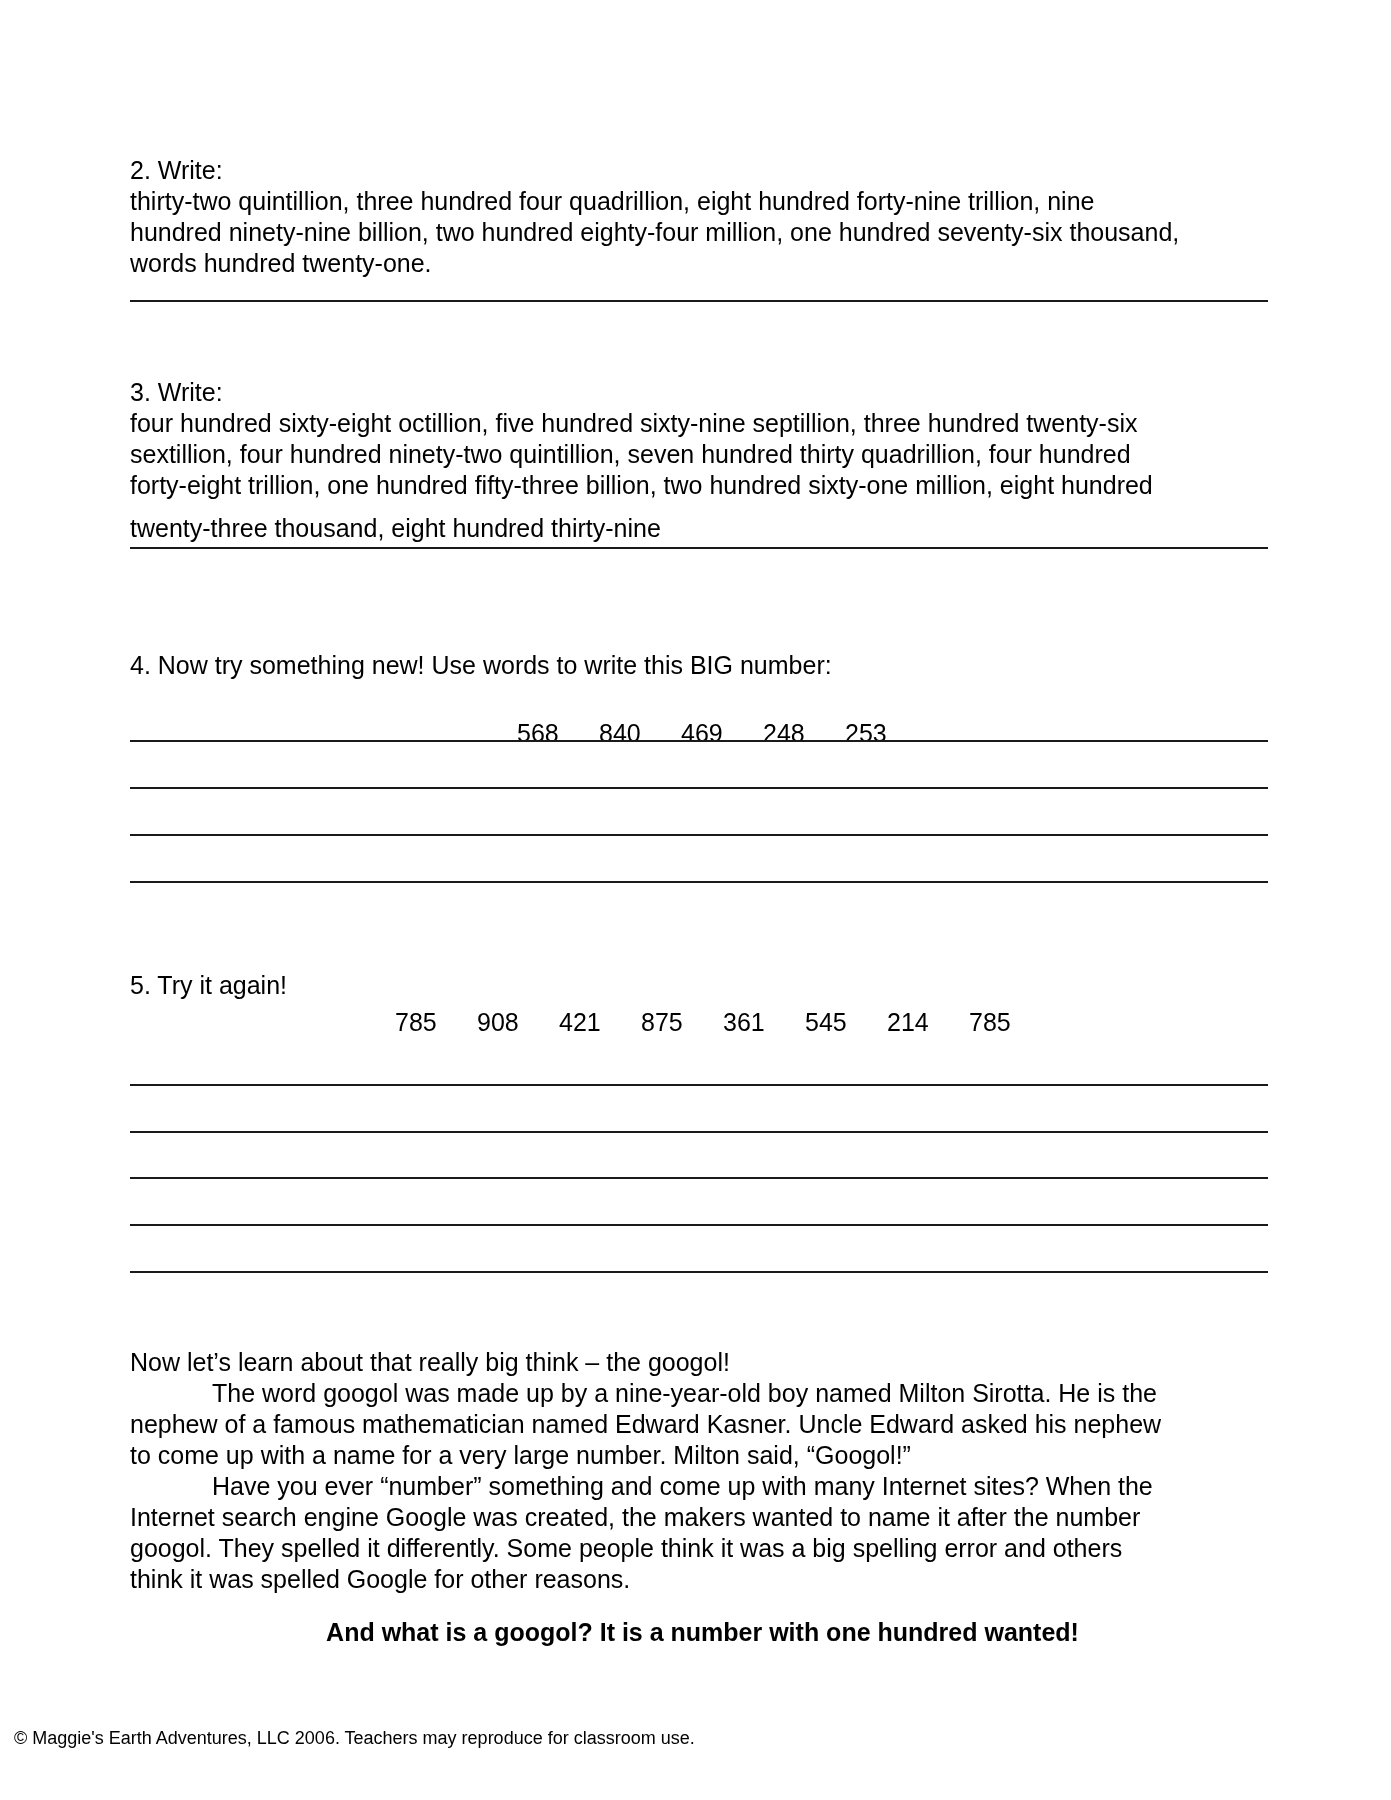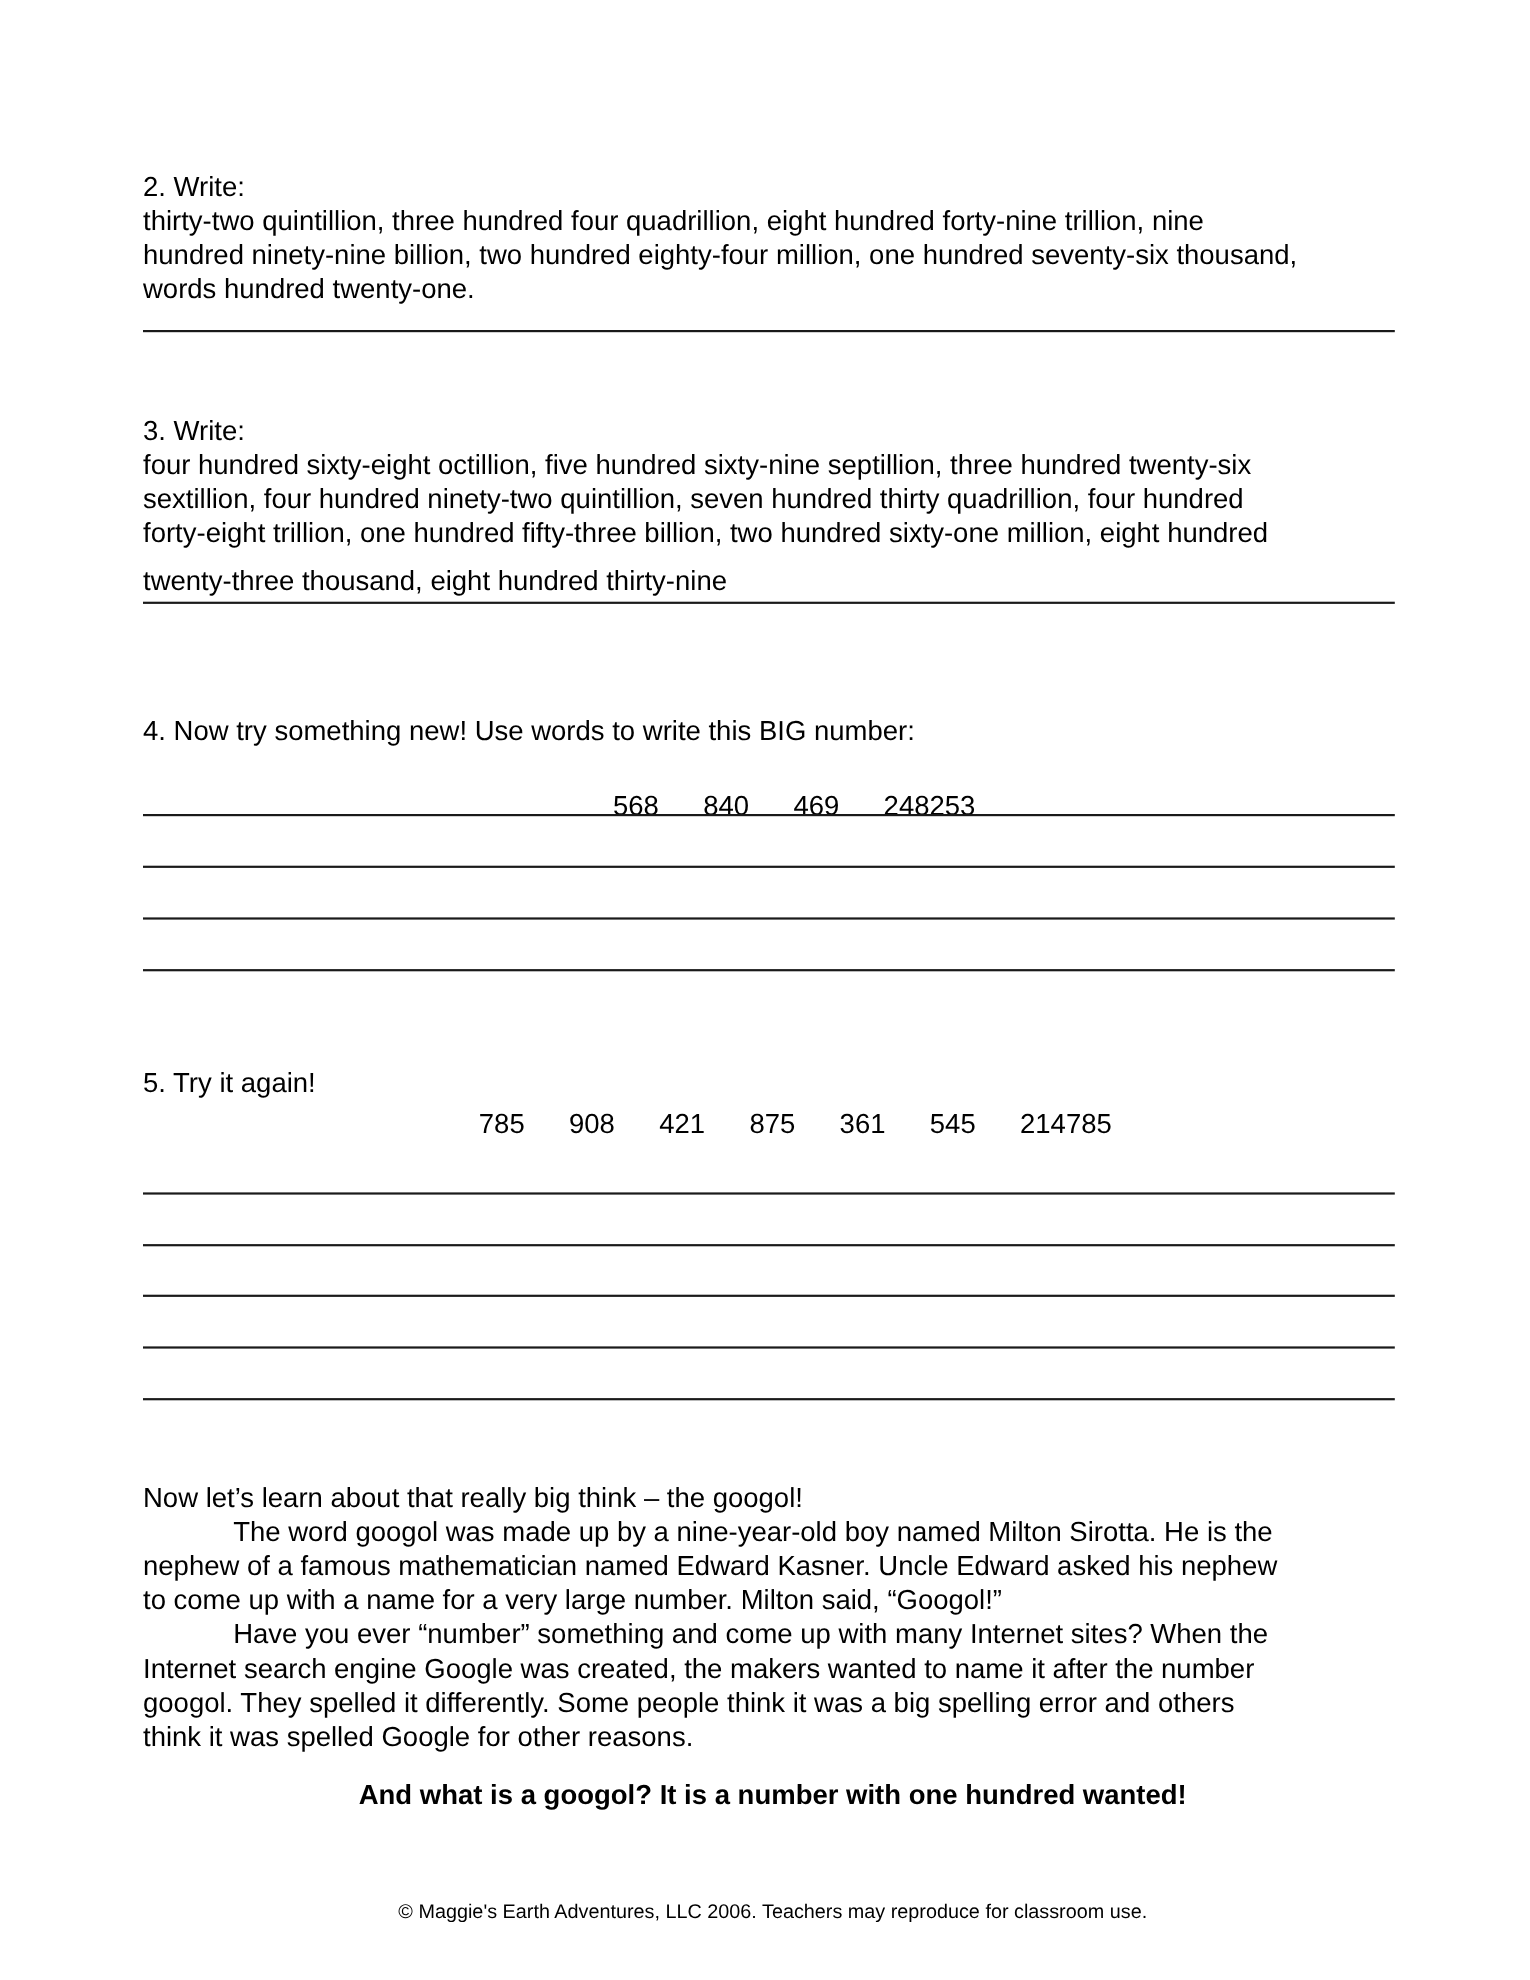--- a/index.html
+++ b/index.html
@@ -1,24 +1,24 @@
 <!DOCTYPE html>
 <html><head>
 <meta charset="utf-8">
 <style>
   html, body { margin: 0; padding: 0; background: #ffffff; }
   body { width: 1391px; height: 1800px; position: relative; overflow: hidden;
          font-family: "Liberation Sans", sans-serif; color: #000; }
   .t { position: absolute; left: 130px; font-size: 25px; line-height: 31px; white-space: nowrap; margin-top: 41px; }
   .rule { position: absolute; left: 130px; width: 1138px; height: 0; border-top: 2px solid #1a1a1a; }
-  .nums { position: absolute; font-size: 25px; line-height: 31px; white-space: nowrap; display: flex; text-align: right; }
+  .nums { position: absolute; font-size: 25px; line-height: 31px; white-space: nowrap; display: flex; }
   .nums span { display: inline-block; }
   .indent { display: inline-block; width: 82px; }
   .bold { position: absolute; left: 0; width: 1391px; text-align: center; font-weight: bold; font-size: 25px; line-height: 31px; padding-left: 14px; box-sizing: border-box; }
-  .copy { position: absolute; left: 0; width: 1391px; text-align: center; font-size: 18px; line-height: 22px; padding-left: 14px; box-sizing: border-box; }
+  .copy { position: absolute; left: 0; width: 1391px; text-align: left; font-size: 18px; line-height: 22px; padding-left: 14px; box-sizing: border-box; }
 </style>
 </head>
 <body>
 
 <div class="t" style="top:114px">2. Write:</div>
 <div class="t" style="top:145px">thirty-two quintillion, three hundred four quadrillion, eight hundred forty-nine trillion, nine</div>
 <div class="t" style="top:176px">hundred ninety-nine billion, two hundred eighty-four million, one hundred seventy-six thousand,</div>
 <div class="t" style="top:207px">words hundred twenty-one.</div>
 <div class="rule" style="top:300px"></div>
 

